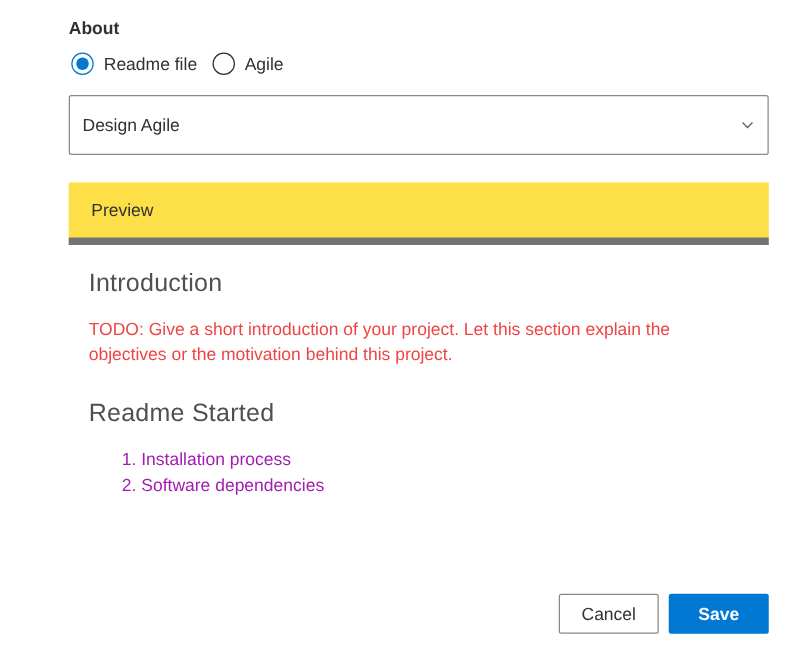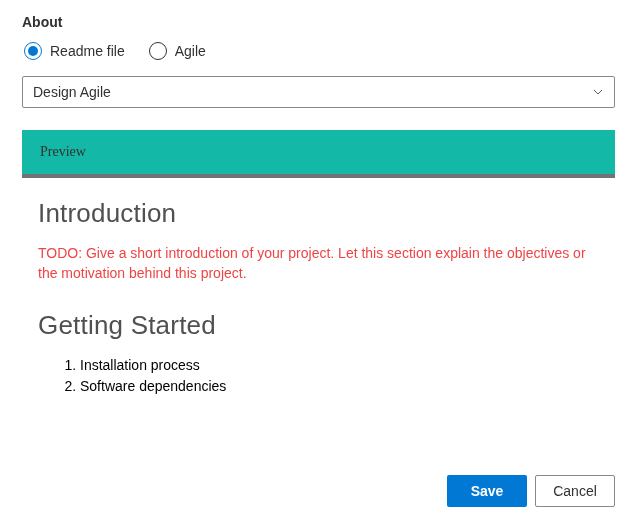--- a/index.html
+++ b/index.html
@@ -8,30 +8,31 @@
       font-size: 14px;
       color: #323130;
       background: #fff;
       width: 637px;
       height: 521px;
       position: relative;
       overflow: hidden;
     }
     .container {
       padding: 14px 22px 0 22px;
+      margin-left: 33px;
     }
     .section-title {
       font-size: 14px;
       font-weight: 600;
       color: #323130;
       margin-bottom: 12px;
     }
     .radio-group {
       display: flex;
-      gap: 24px;
+      gap: 12px;
       margin-bottom: 16px;
       padding-left: 2px;
     }
     .radio-option {
       display: flex;
       align-items: center;
       gap: 8px;
       cursor: pointer;
     }
     .radio-circle {
@@ -53,71 +54,70 @@
       border-radius: 50%;
       background: #0078d4;
     }
     .radio-label {
       font-size: 14px;
       color: #323130;
     }
     .dropdown {
       border: 1px solid #8a8886;
       border-radius: 2px;
-      height: 32px;
+      height: 48px;
       display: flex;
       align-items: center;
       justify-content: space-between;
       padding: 0 10px;
       cursor: pointer;
       margin-bottom: 22px;
       background: #fff;
     }
     .dropdown-value {
       font-size: 14px;
       color: #323130;
     }
     .chevron {
       width: 12px;
       height: 12px;
       display: flex;
       align-items: center;
       justify-content: center;
     }
     .preview-panel {
-      background: #14b8a6;
-      border-bottom: 4px solid #737373;
-      font-family: Liberation Serif, serif;
+      background: #fde047;
+      border-bottom: 6px solid #737373;
     }
     .preview-tab {
       padding: 14px 18px;
       font-size: 14px;
       color: #323130;
     }
     .content-area {
       background: #fff;
       padding: 20px 16px 0 16px;
     }
     .content-heading {
-      font-size: 26px;
+      font-size: 20px;
       font-weight: 300;
       color: #505050;
       margin-bottom: 14px;
       letter-spacing: 0.2px;
     }
     .content-paragraph {
       font-size: 14px;
       color: #ef4444;
       line-height: 1.45;
       margin-bottom: 26px;
     }
     .content-list {
       padding-left: 42px;
       font-size: 14px;
-      color: #000000;
+      color: #a21caf;
       line-height: 1.55;
     }
     .footer {
       position: absolute;
       bottom: 14px;
       right: 22px;
       display: flex;
       gap: 8px;
     }
     .btn {
@@ -179,27 +179,27 @@
   </div>
 
   <div class="preview-panel">
     <div class="preview-tab">Preview</div>
   </div>
 
   <div class="content-area">
     <h2 class="content-heading">Introduction</h2>
     <p class="content-paragraph">TODO: Give a short introduction of your project. Let this section explain the objectives or the motivation behind this project.</p>
 
-    <h2 class="content-heading">Getting Started</h2>
+    <h2 class="content-heading">Readme Started</h2>
 
     <ol class="content-list">
       <li>Installation process</li>
       <li>Software dependencies</li>
     </ol>
   </div>
 </div>
 
 <div class="fade-bottom"></div>
 
 <div class="footer">
+  <button class="btn btn-secondary">Cancel</button>
   <button class="btn btn-primary">Save</button>
-  <button class="btn btn-secondary">Cancel</button>
 </div>
 
 </body></html>

